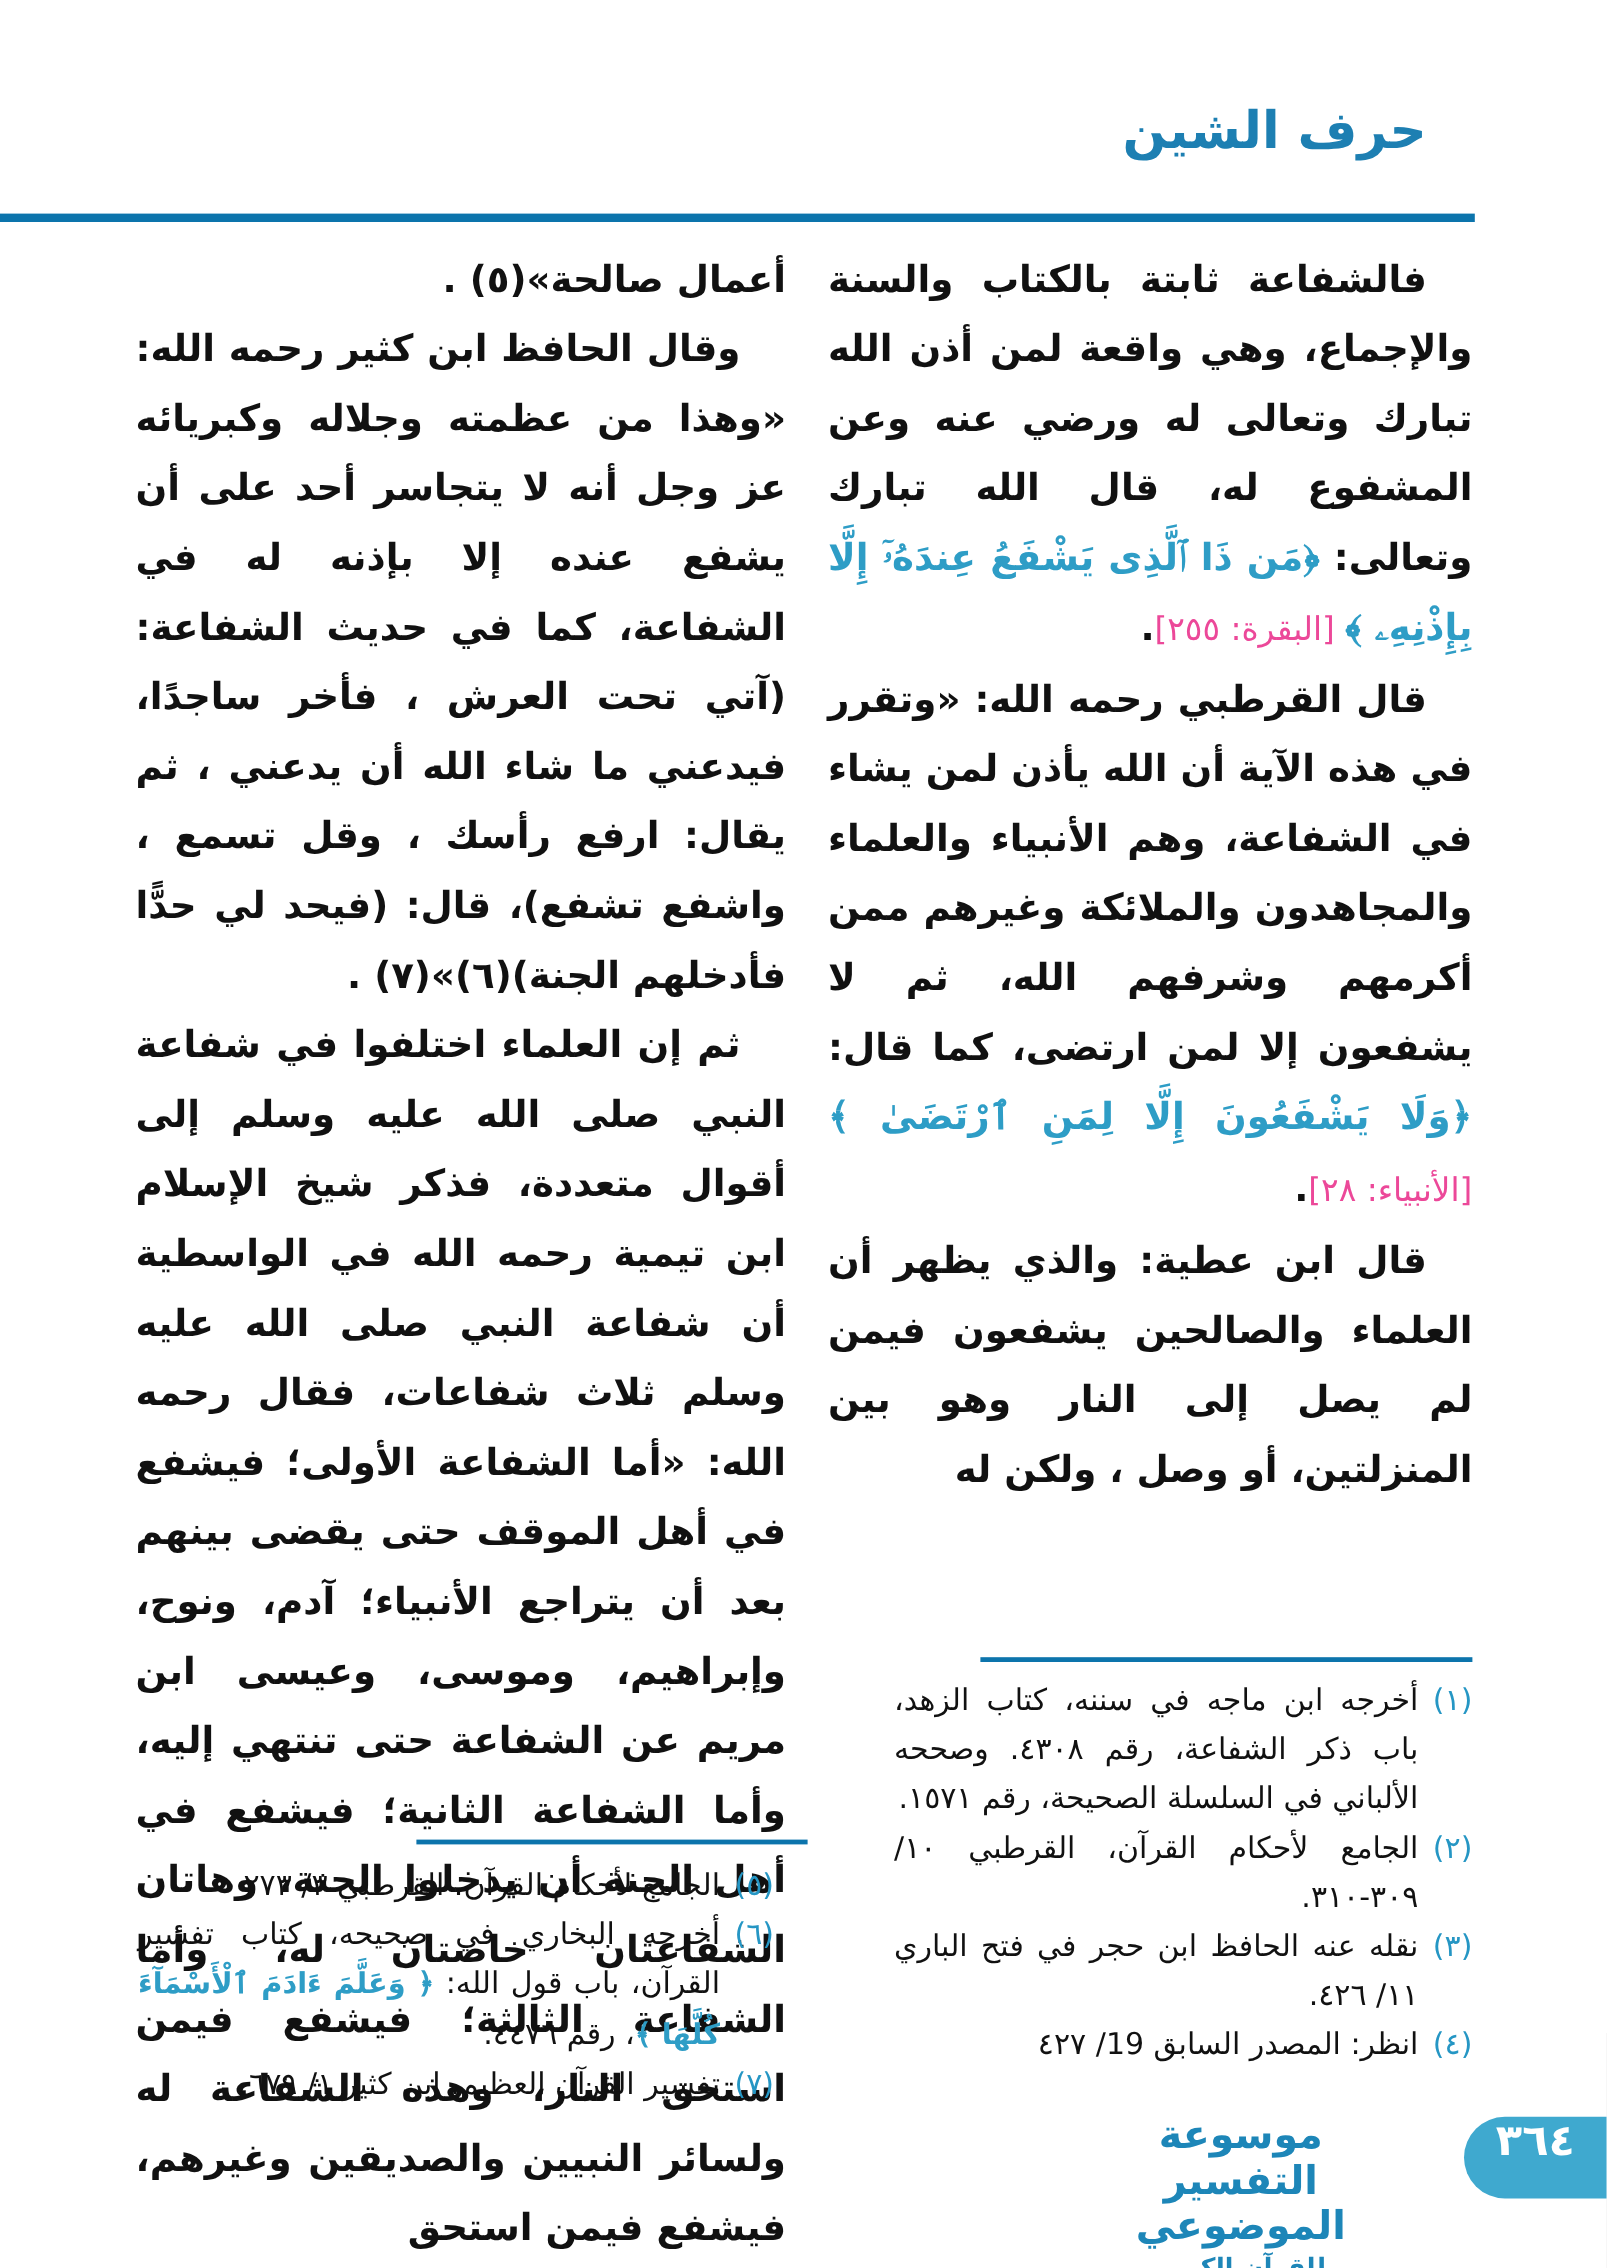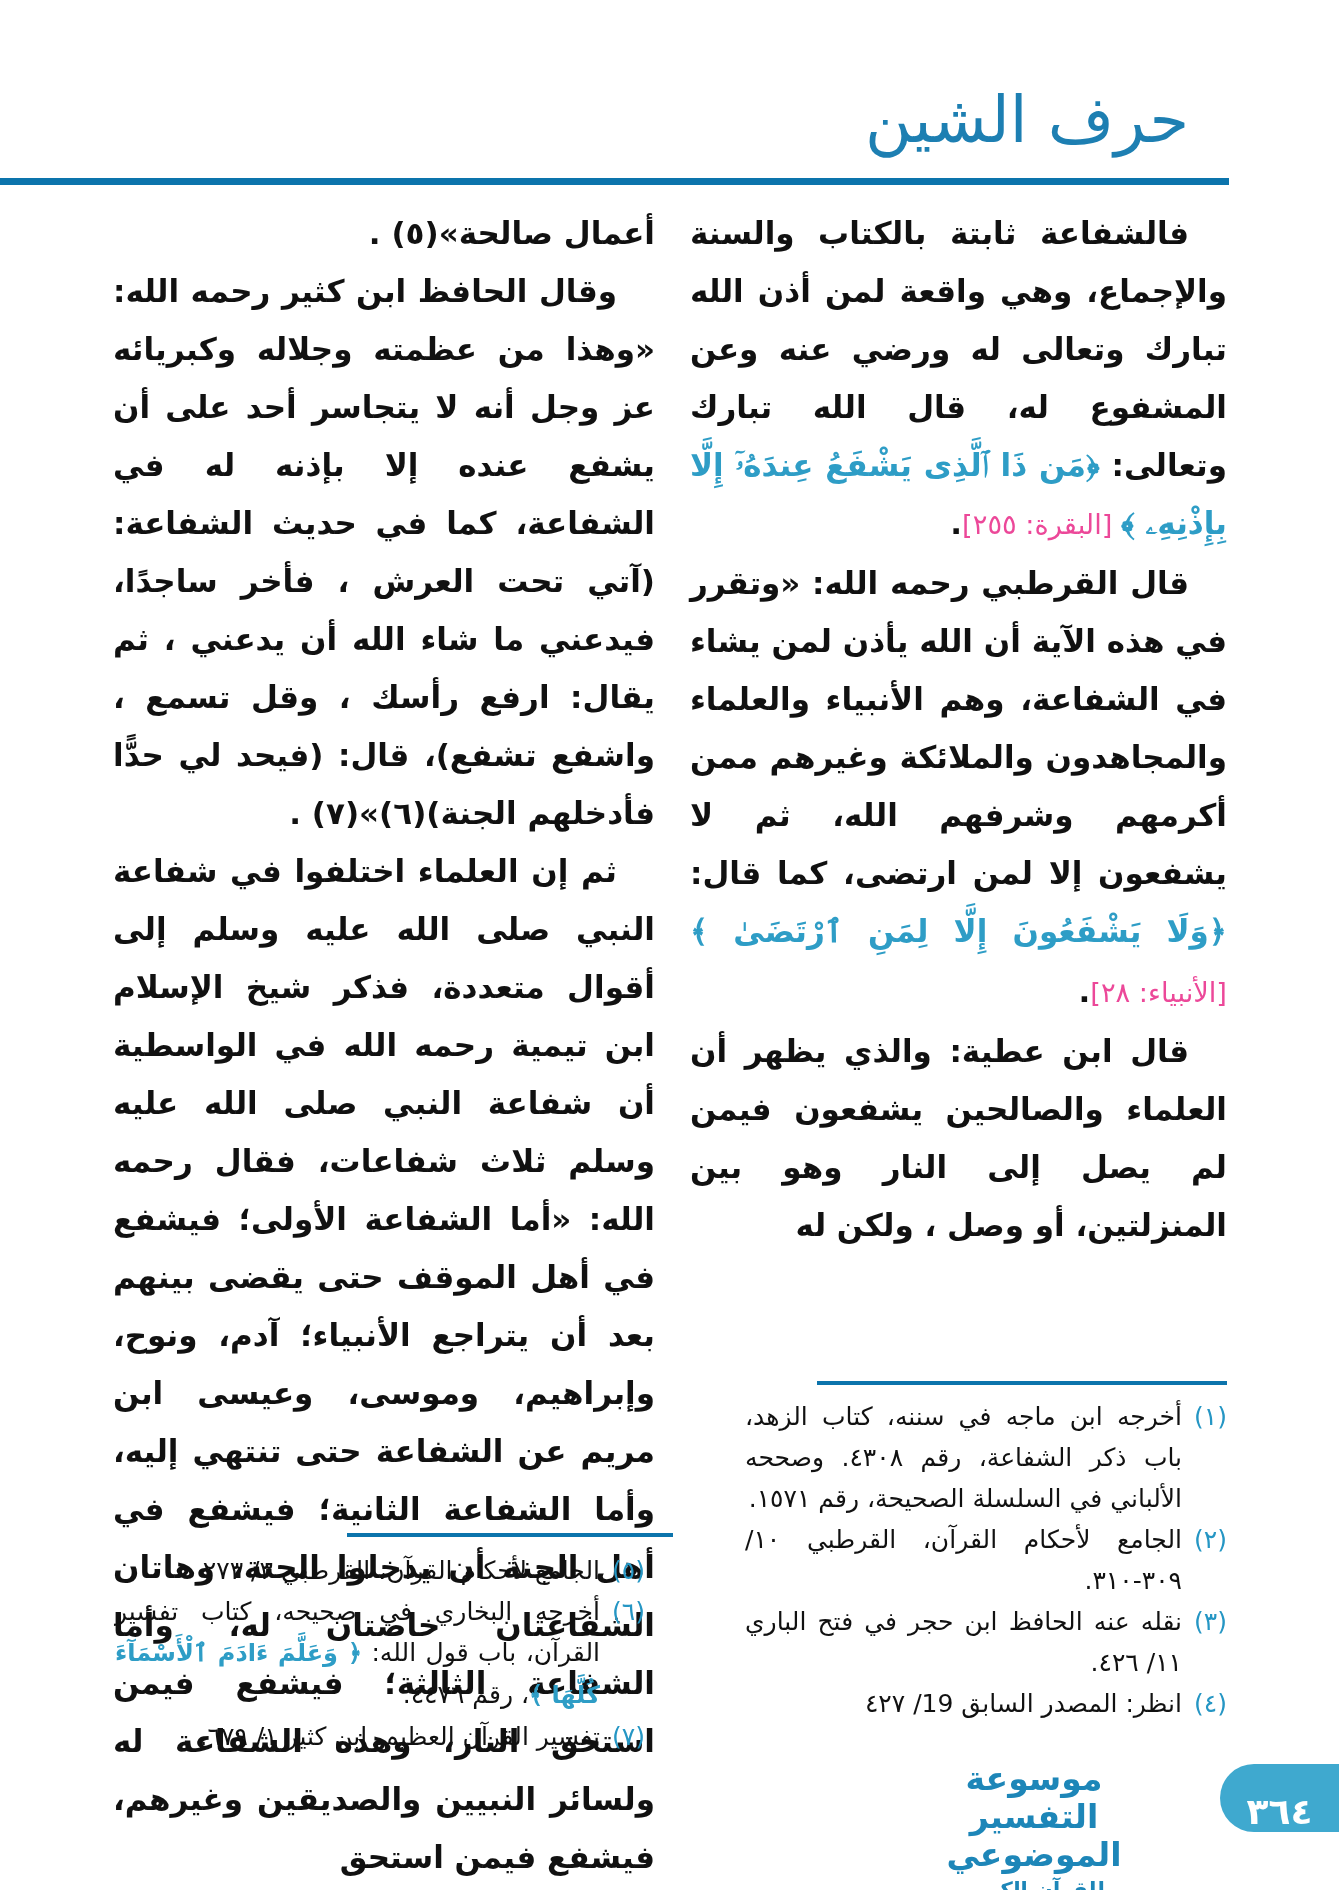--- a/index.html
+++ b/index.html
@@ -9,21 +9,21 @@
     margin:0 auto;
     background:#ffffff;
     overflow:hidden;
     font-family:"DejaVu Sans","Liberation Sans",sans-serif;
     color:#111111;
     direction:rtl;
   }
   
   .header-title{
     position:absolute;top:88px;right:150px;
-    font-size:64px;font-weight:400;color:#1d7fb2;
+    font-size:43px;font-weight:700;color:#1d7fb2;
     letter-spacing:-2px;line-height:1;
   }
   .header-rule{
     position:absolute;top:178px;left:0;
     width:1229px;height:7px;background:#0c74ac;
   }
   
   .column{
     position:absolute;top:204px;
     font-size:31px;font-weight:700;
@@ -55,21 +55,21 @@
   .footer-logo{
     position:absolute;top:1760px;right:199px;width:212px;
     text-align:center;color:#1d86b8;line-height:1.15;
   }
   .footer-logo .logo-main{font-size:33px;font-weight:700;letter-spacing:-1px;}
   .footer-logo .logo-sub{font-size:21px;font-weight:700;margin-top:4px;}
   .page-badge{
     position:absolute;top:1764px;right:0;
     width:119px;height:68px;
     background:#3fa9cf;border-radius:34px 0 0 34px;
-    display:flex;align-items:flex-end;justify-content:center;
+    display:flex;align-items:flex-start;justify-content:center;
     color:#ffffff;font-size:36px;font-weight:700;
   }
 </style>
 </head>
 <body>
 
 <div class="page">
 
   <div class="header-title">حرف الشين</div>
   <div class="header-rule"></div>

